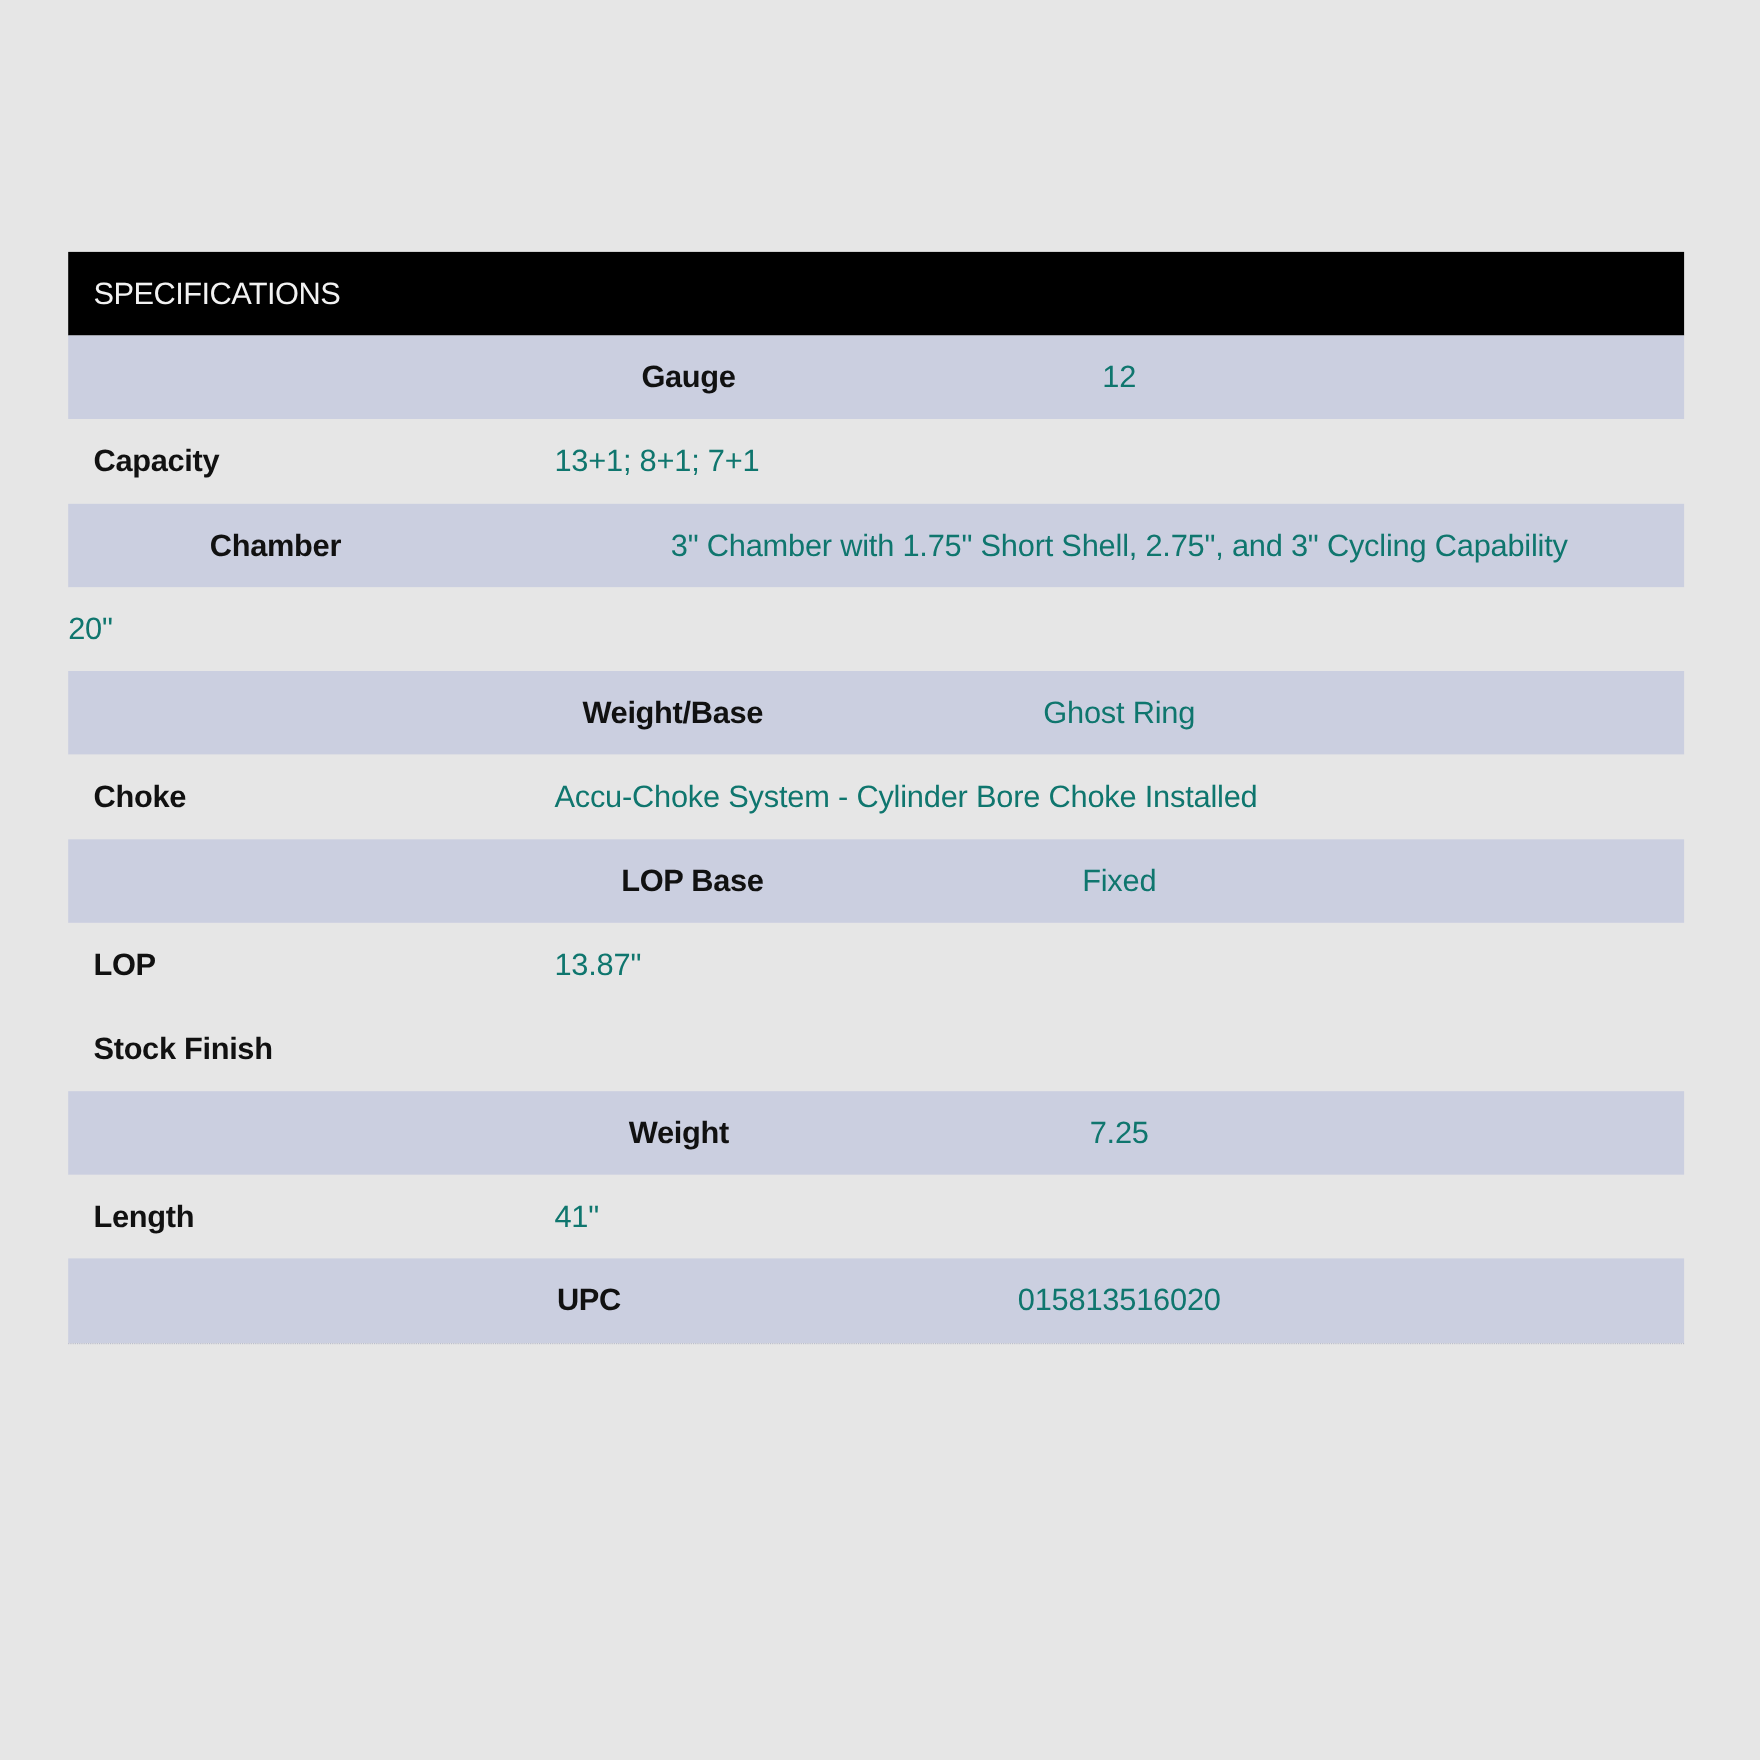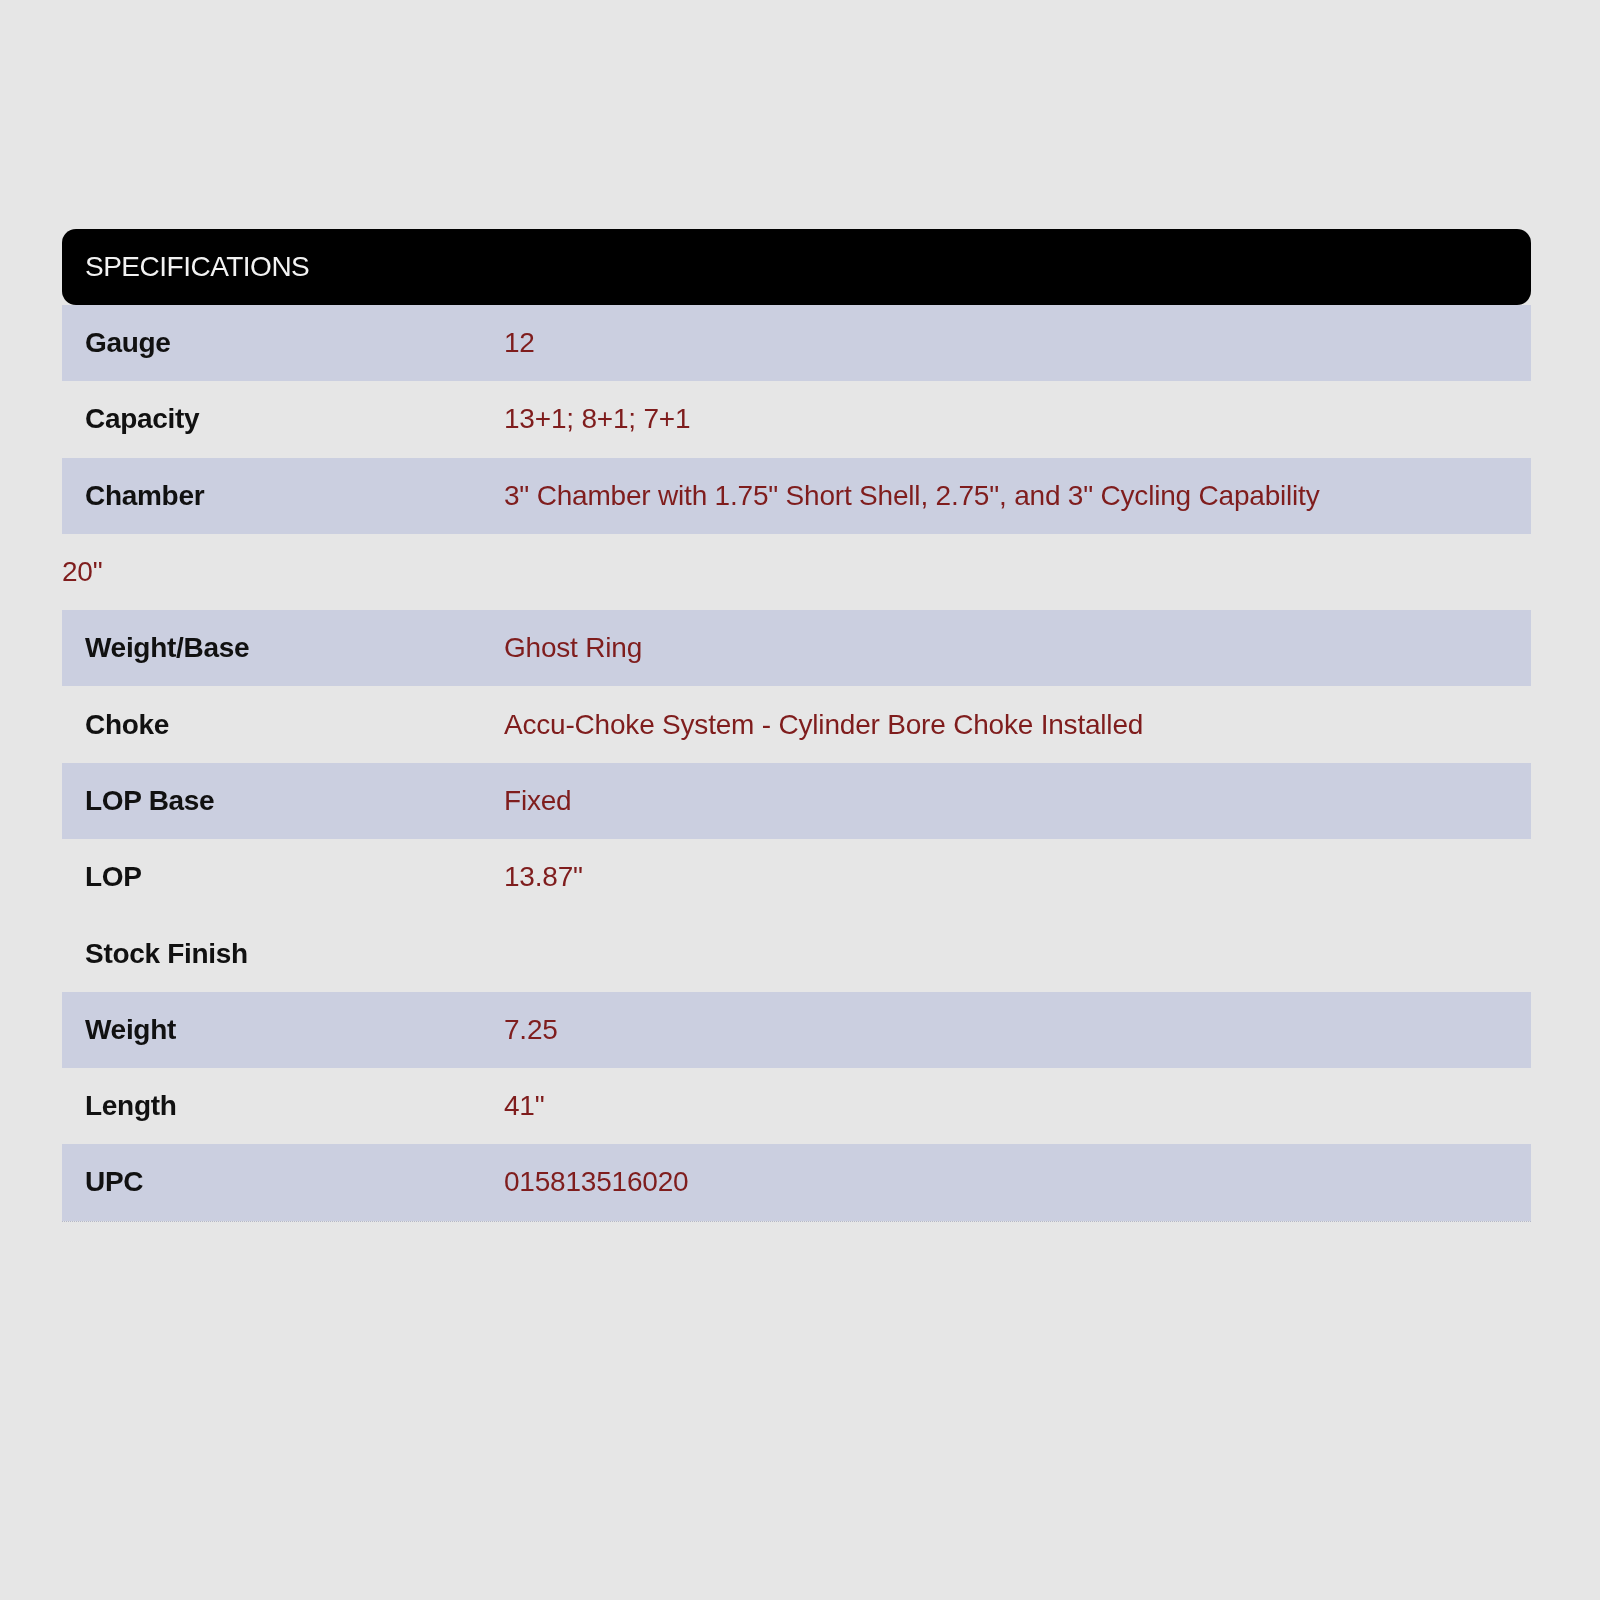--- a/index.html
+++ b/index.html
@@ -16,39 +16,38 @@
   }
   .spec-header {
     height: 76px;
     background: #000000;
     color: #f2f2f2;
     font-size: 28px;
     line-height: 76px;
     padding-left: 23px;
     letter-spacing: -0.5px;
     font-family: "Liberation Sans Narrow", "Liberation Sans", sans-serif;
-    border-radius: 14px;
   }
   .spec-row {
     height: 76.3px;
     display: flex;
     align-items: center;
     font-size: 28px;
   }
-  .spec-row.shaded { background: #cbcfe0; }
+  .spec-row.shaded { background: #cbcfe0; justify-content: center; }
   .spec-row.plain { background: #e6e6e6; }
   .spec-label {
     width: 419px;
     padding-left: 23px;
     font-weight: bold;
     color: #111111;
     letter-spacing: -0.3px;
   }
   .spec-value {
-    color: #7f1d1d;
+    color: #0f766e;
     letter-spacing: -0.2px;
   }
   .spec-bottom {
     height: 0;
     border-top: 1px dotted #b5b8c8;
   }
 </style>
 </head>
 <body>
 

